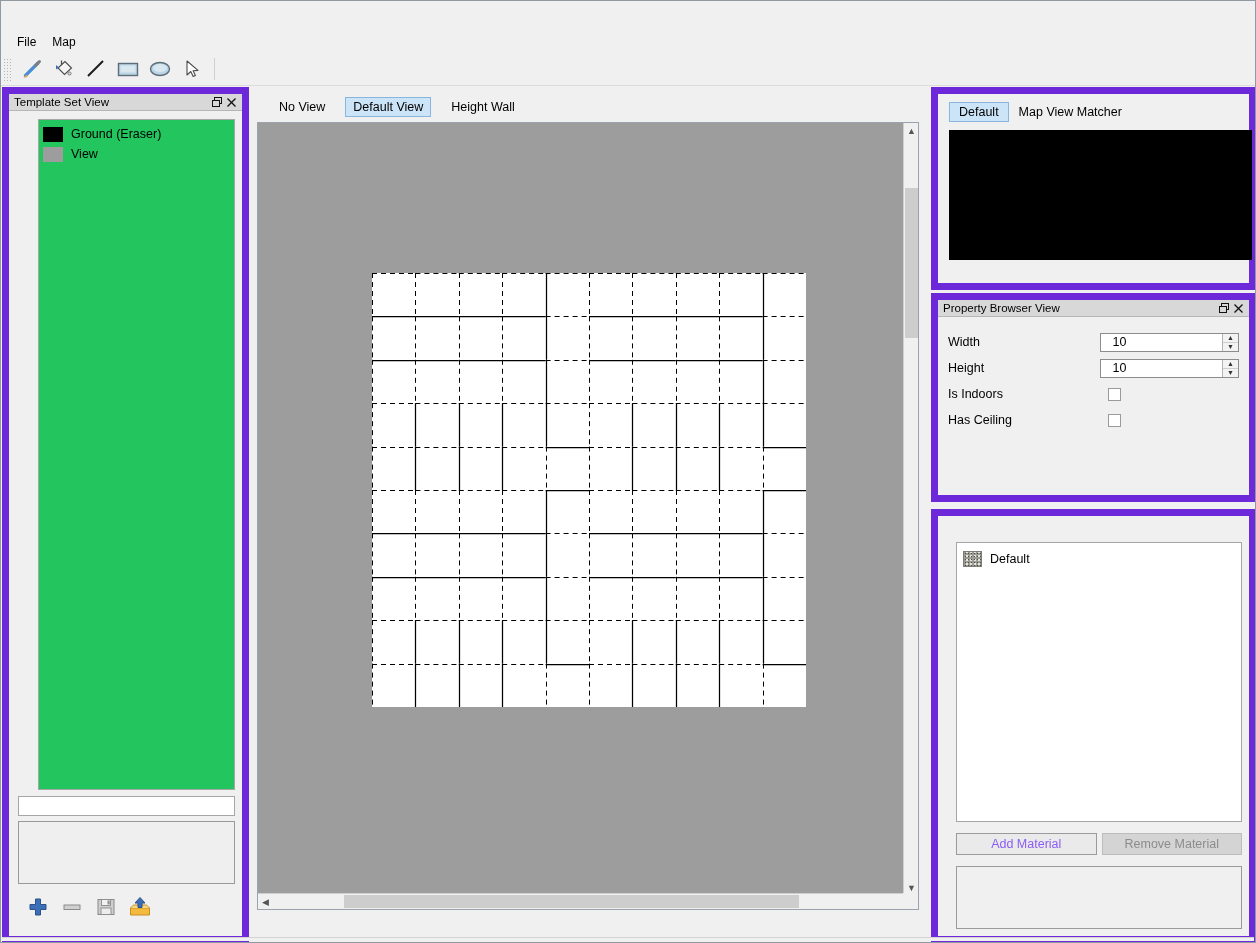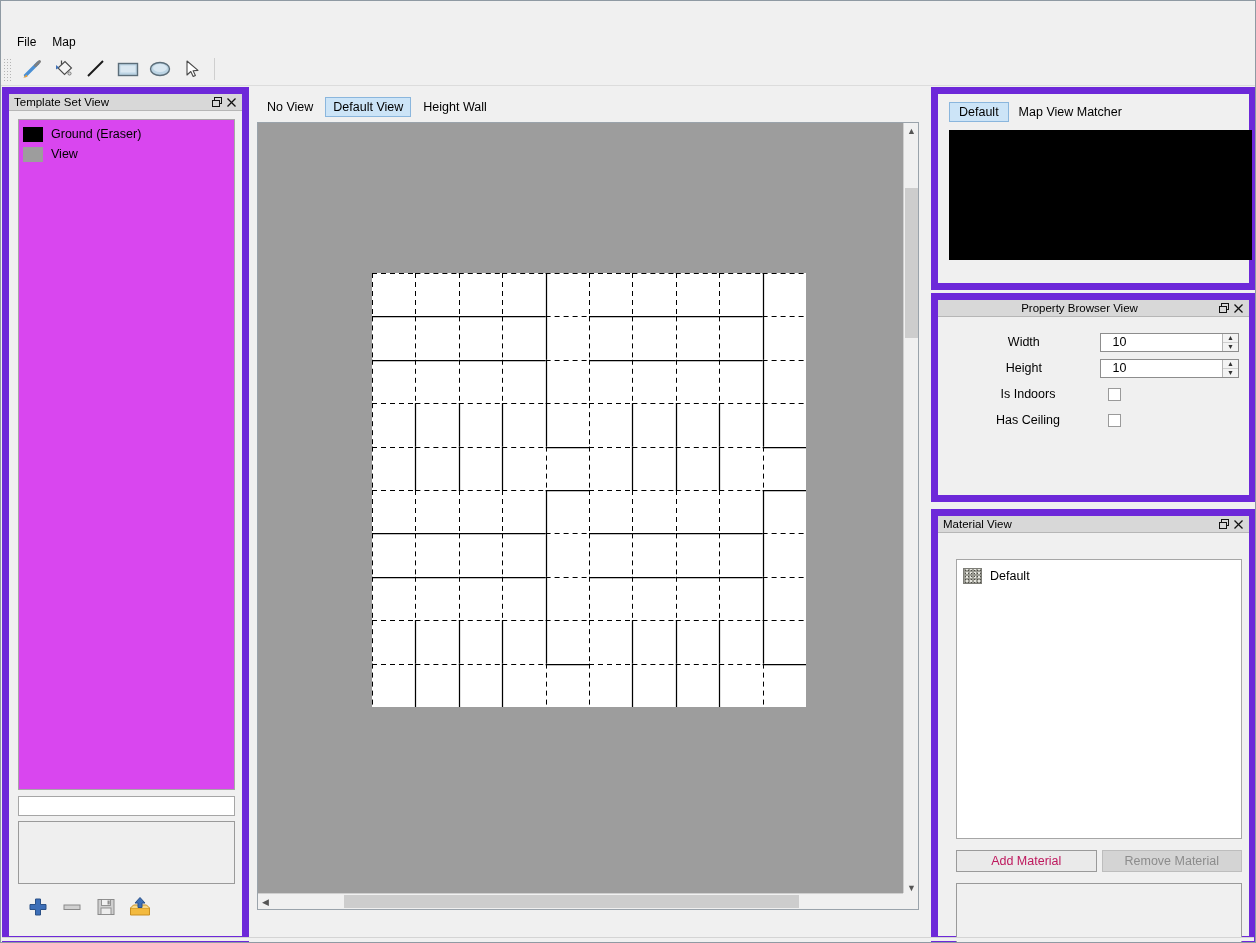--- a/index.html
+++ b/index.html
@@ -102,22 +102,23 @@
     width: 15px; height: 15px;
     display: flex; align-items: center; justify-content: center;
     color: #111;
   }
   .dock-body { position: relative; }
 
   
   #template-dock { left: 1px; top: 86px; width: 247px; height: 856px; }
   #template-dock .dock-body { padding: 8px 7px 0 9px; height: 838px; position: relative; }
   .list-box {
-    background: #d946ef;
+    background: #22c55e;
     border: 1px solid #a6a6a6;
+    margin-left: 20px;
   }
   #template-list { height: 671px; padding: 4px 0 0 0; }
   .list-row {
     display: flex; align-items: center;
     height: 20px; padding-left: 4px;
     font-size: 12.5px;
   }
   .swatch {
     width: 20px; height: 15px; margin-right: 8px; flex: none;
   }
@@ -147,22 +148,22 @@
     display: flex; align-items: center; justify-content: center;
   }
 
   
   #center {
     position: absolute; left: 250px; top: 86px;
     width: 678px; height: 856px;
     background: #f0f0f0;
   }
   #view-tabs {
-    position: absolute; left: 0; top: 10px;
-    height: 20px; display: flex; align-items: center; gap: 4px;
+    position: absolute; left: 12px; top: 10px;
+    height: 20px; display: flex; align-items: center; gap: 12px;
     padding-left: 8px;
   }
   #view-tabs .vtab {
     padding: 2px 7px; font-size: 12.5px; color: #000;
     border: 1px solid transparent;
   }
   #view-tabs .vtab.active {
     background: #cce4f7;
     border: 1px solid #8ab6dd;
   }
@@ -230,21 +231,21 @@
   #mesh-dock .dock-body { padding: 8px 11px 10px 11px; height: 184px; }
   #mesh-tabs { display: flex; align-items: center; gap: 0; margin-bottom: 8px; }
   #mesh-tabs .mtab {
     padding: 2px 9px; font-size: 12.5px; border: 1px solid transparent;
   }
   #mesh-tabs .mtab.active { background: #cce4f7; border: 1px solid #8ab6dd; }
   #mesh-preview {
     width: 303px; height: 130px; background: #000000;
   }
 
-  #prop-dock { left: 930px; top: 292px; width: 325px; height: 209px; text-align: center; }
+  #prop-dock { left: 930px; top: 292px; width: 325px; height: 209px; }
   #prop-dock .dock-body { padding: 12px 10px 0 10px; }
   .prop-row {
     display: flex; align-items: center; height: 26px;
   }
   .prop-label { width: 160px; font-size: 12.5px; }
   .spin {
     position: relative;
     width: 147px; height: 19px;
     background: #ffffff; border: 1px solid #8d8d8d;
     display: flex; align-items: center;
@@ -290,21 +291,21 @@
     border: 1px solid #7d7d77;
   }
   #mat-buttons {
     position: absolute; left: 18px; top: 317px;
     width: 286px; display: flex; gap: 5px;
   }
   .btn {
     height: 22px; flex: 1;
     display: flex; align-items: center; justify-content: center;
     font-size: 12.5px;
-    background: #eaeaea; border: 1px solid #9a9a9a; color: #be185d;
+    background: #eaeaea; border: 1px solid #9a9a9a; color: #8b5cf6;
   }
   .btn.disabled { background: #d4d4d4; border-color: #bdbdbd; color: #8c8c8c; }
   #mat-detail-box {
     position: absolute; left: 18px; top: 350px;
     width: 286px; height: 63px;
     background: #f0f0f0; border: 1px solid #9a9a9a;
   }
 
   
   #statusbar {
@@ -745,35 +746,20 @@
 
       <div class="prop-row">
         <div class="prop-label">Has Ceiling</div>
         <div class="chk"></div>
       </div>
 
     </div>
   </div>
 
   <div class="dock" id="mat-dock">
-    <div class="dock-title">
-      <span class="dock-label">Material View</span>
-      <span class="dock-btn">
-        <svg width="10" height="10" viewBox="0 0 10 10">
-          <rect x="2.5" y="0.5" width="7" height="6" fill="none" stroke="#111" stroke-width="1"></rect>
-          <rect x="0.5" y="3.5" width="7" height="6" fill="#d8d8d8" stroke="#111" stroke-width="1"></rect>
-        </svg>
-      </span>
-      <span class="dock-btn">
-        <svg width="9" height="9" viewBox="0 0 9 9">
-          <line x1="0.5" y1="0.5" x2="8.5" y2="8.5" stroke="#111" stroke-width="1.3"></line>
-          <line x1="8.5" y1="0.5" x2="0.5" y2="8.5" stroke="#111" stroke-width="1.3"></line>
-        </svg>
-      </span>
-    </div>
     <div class="dock-body">
 
       <div id="mat-list">
         <div class="mat-row">
           <span class="mat-swatch"></span>
           <span>Default</span>
         </div>
       </div>
 
       <div id="mat-buttons">

